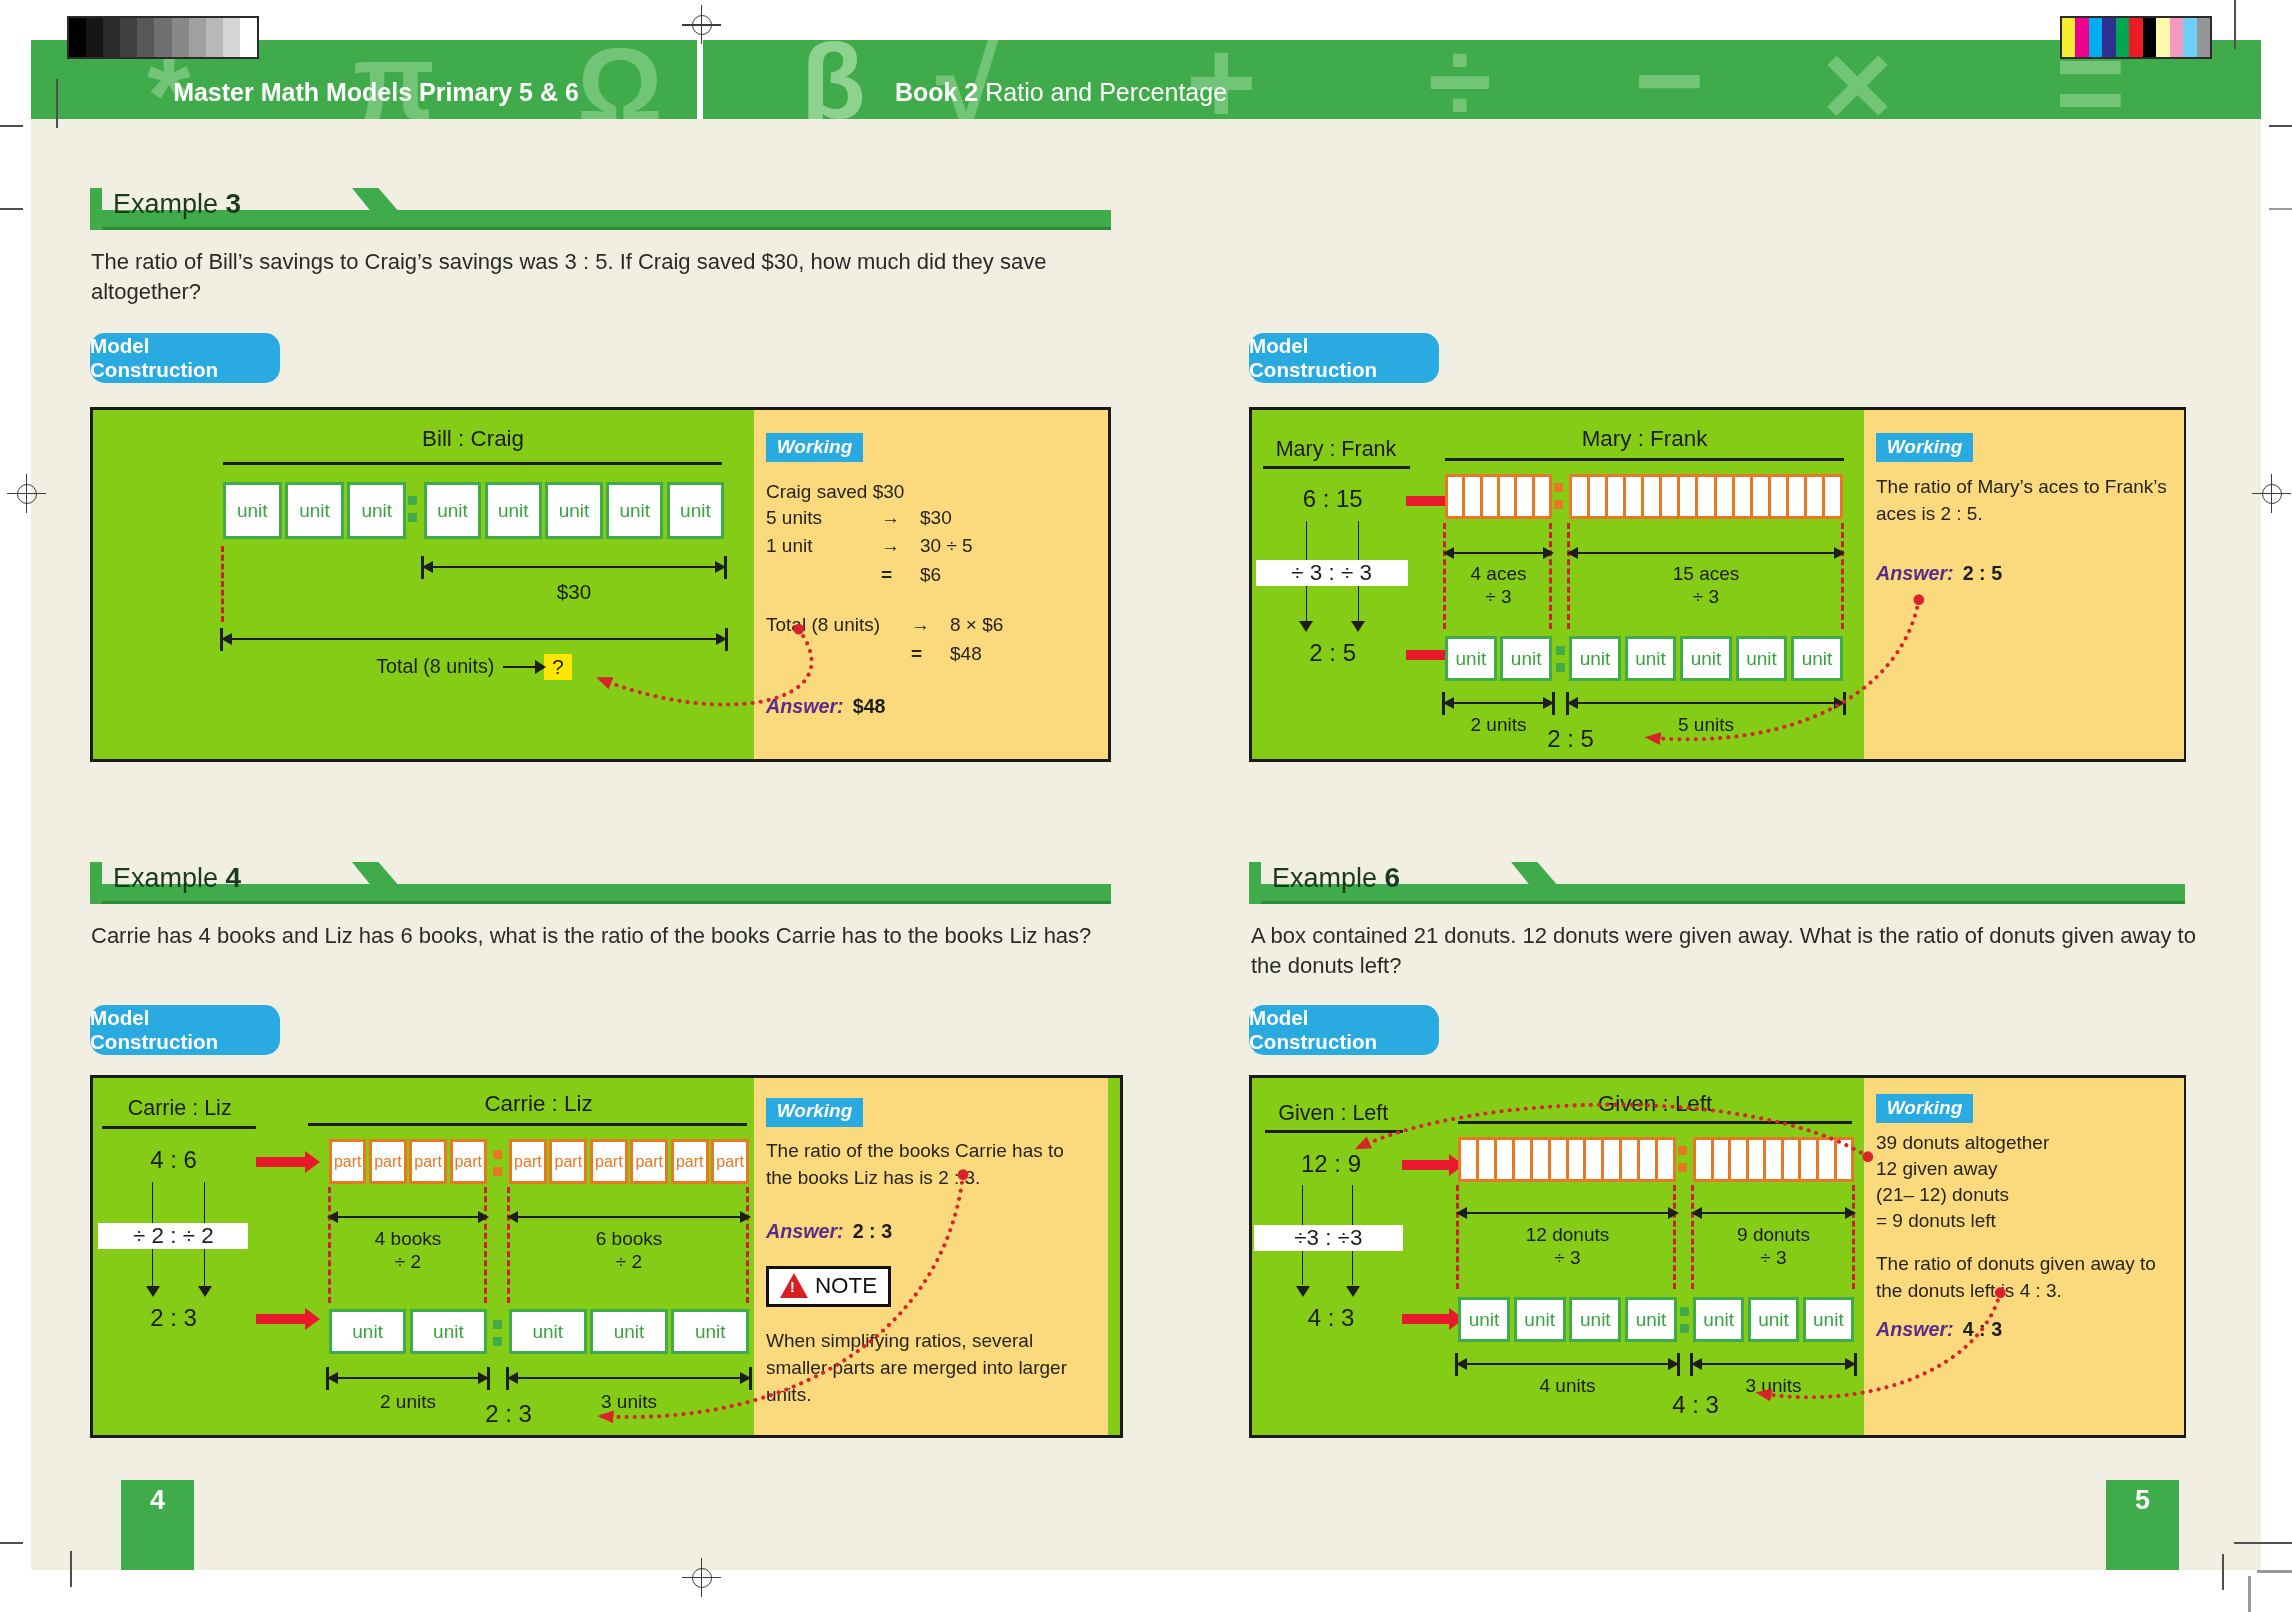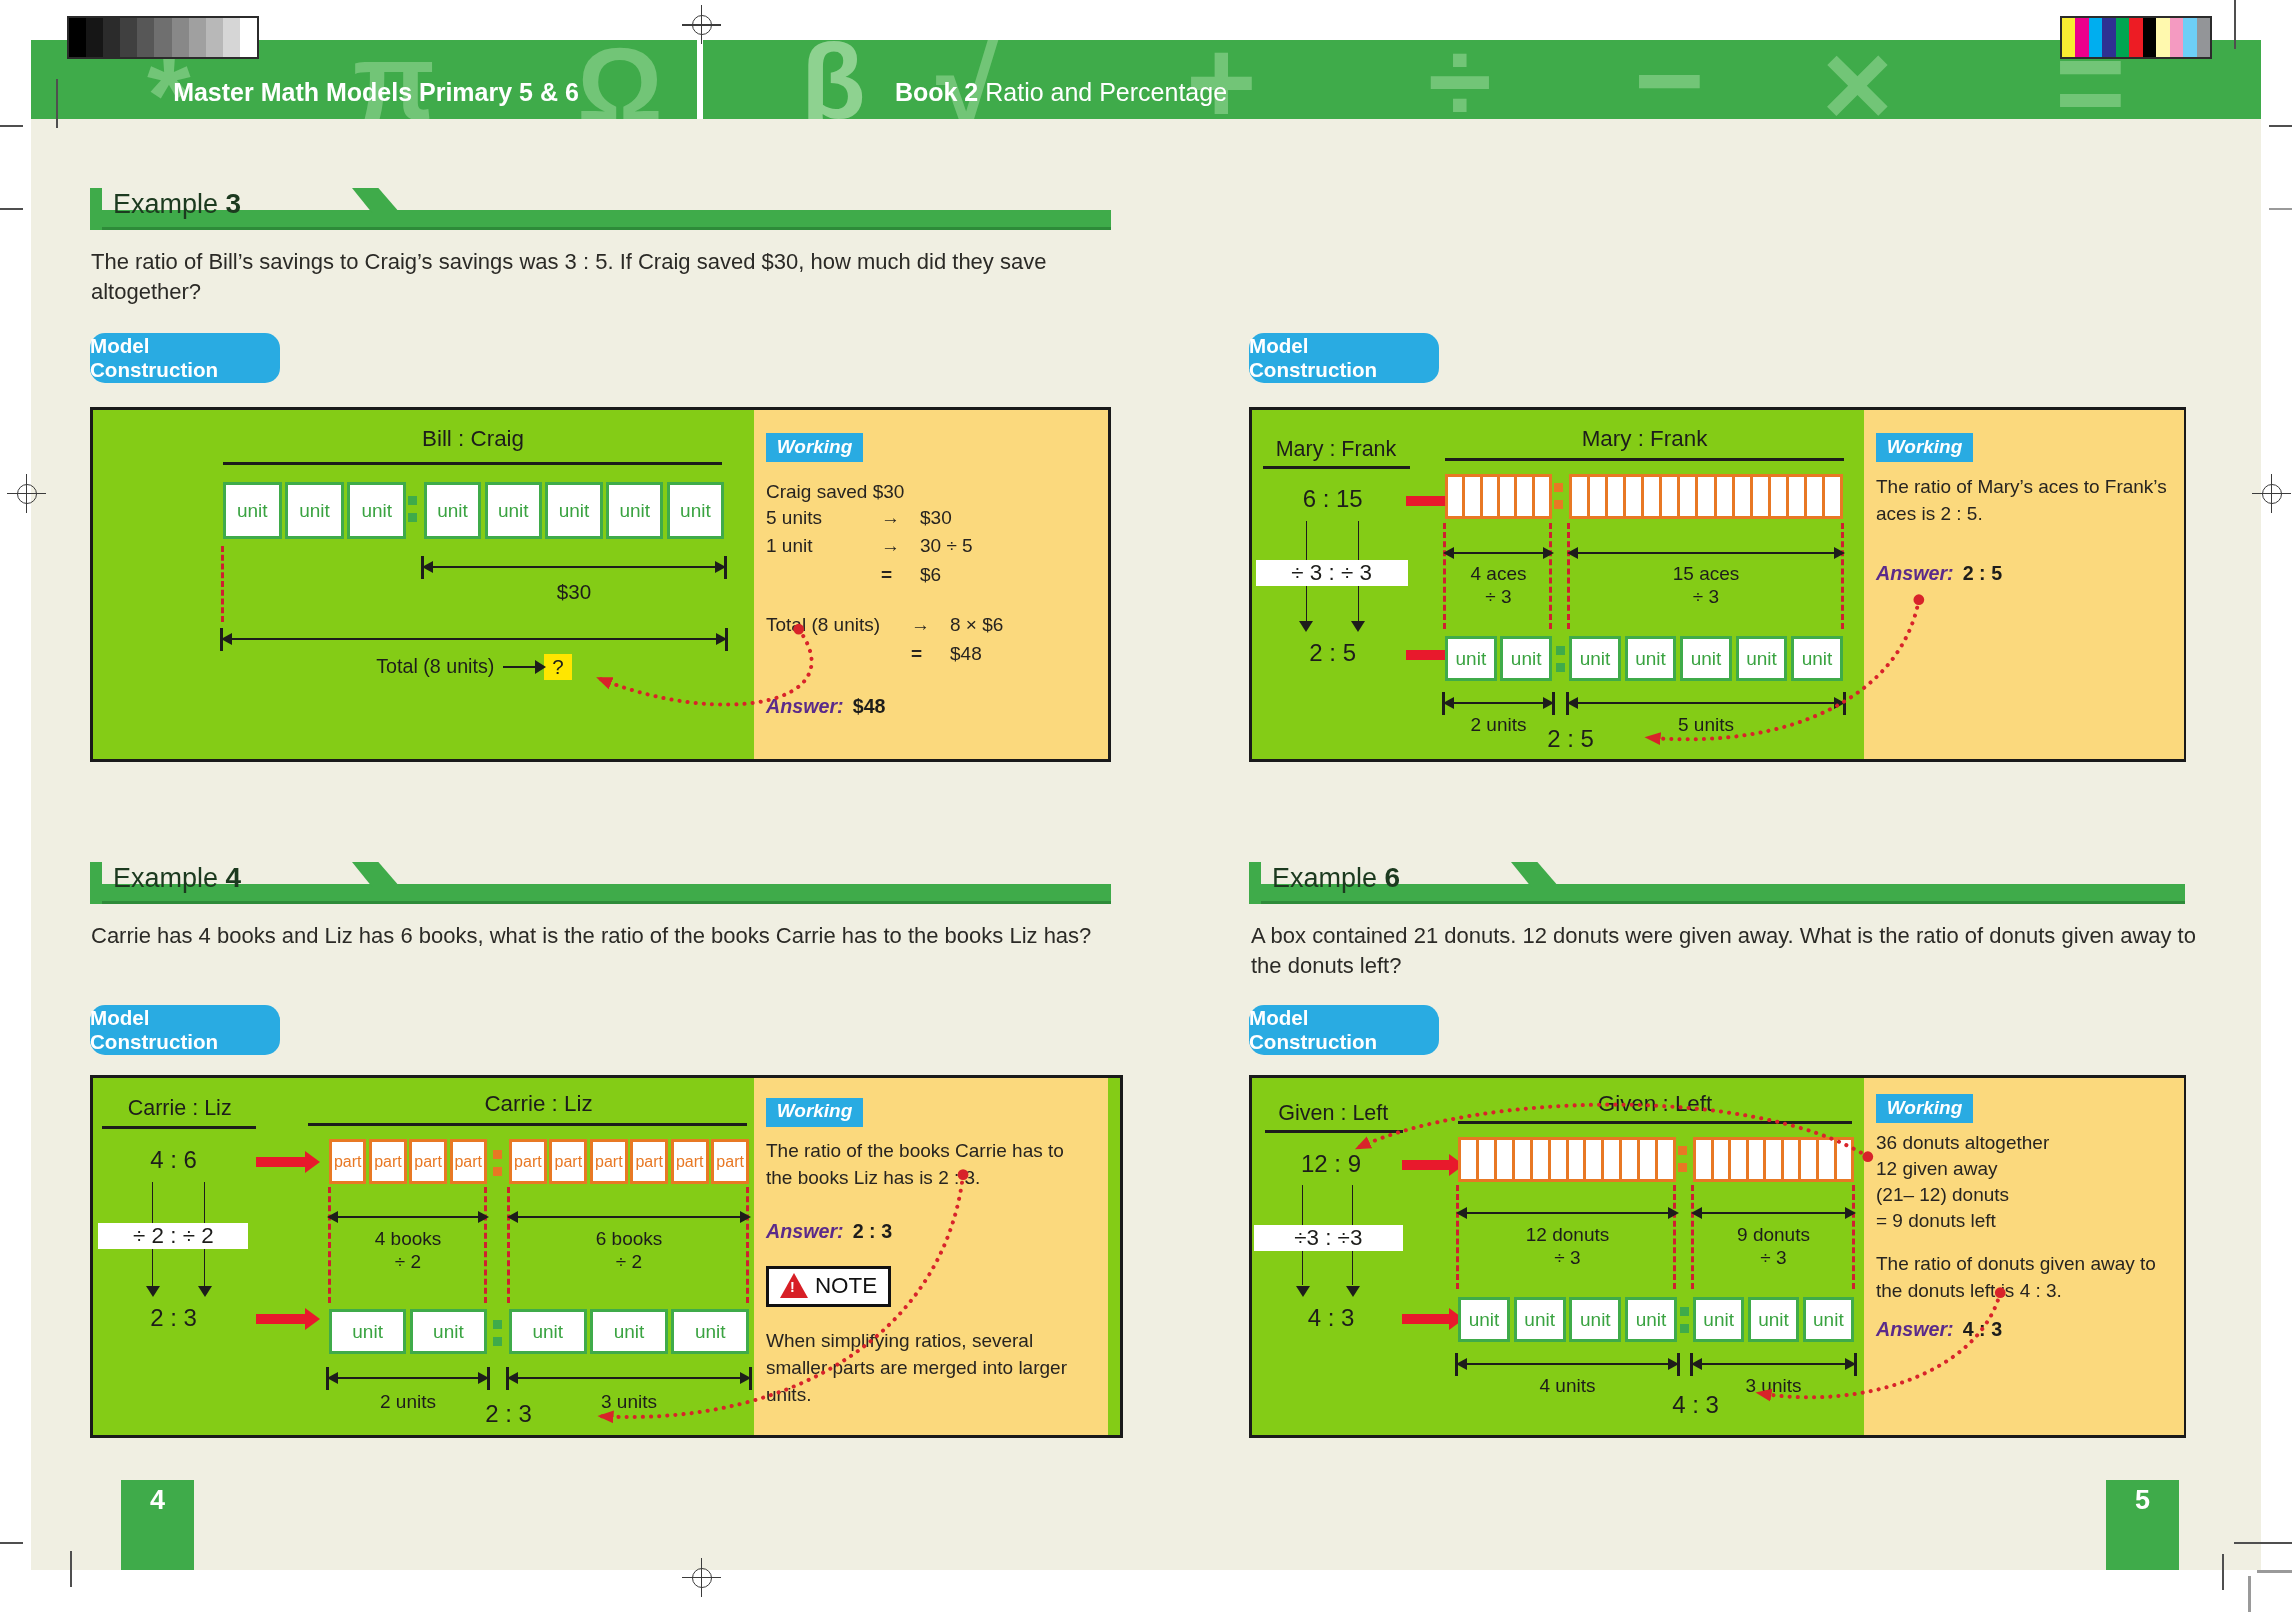--- a/index.html
+++ b/index.html
@@ -656,21 +656,21 @@
             <path d="M0,0 L10,4 L0,8 Z" fill="#d8232a"></path>
           </marker>
         </defs>
       <circle cx="688" cy="88" r="6" fill="#d8232a"></circle>
       <path d="M688,88 C 560,8 250,16 118,78" fill="none" stroke="#d8232a" stroke-width="4.5" stroke-linecap="round" stroke-dasharray="0.1 9" marker-end="url(#ah6)"></path>
       <circle cx="836" cy="240" r="6" fill="#d8232a"></circle>
       <path d="M836,240 C 812,330 680,372 566,352" fill="none" stroke="#d8232a" stroke-width="4.5" stroke-linecap="round" stroke-dasharray="0.1 9" marker-end="url(#ah6)"></path>
     </svg>
     <div class="wb" style="left:624px;top:16px;">Working</div>
     <div class="wtext" style="left:624px;top:52px;line-height:26px;">
-        <div>36 donuts altogether</div>
+        <div>39 donuts altogether</div>
         <div>12 given away</div>
         <div>(21– 12) donuts</div>
         <div>= 9 donuts left</div>
       </div>
     <div class="wtext" style="left:624px;top:172px;width:296px;">The ratio of donuts given away to the donuts left is 4 : 3.</div>
     <div class="ans" style="left:624px;top:240px;"><span class="al">Answer:</span><span class="av">4 : 3</span></div>
   </div>
 
   <div class="ptab" style="left:121px;top:1480px;"><span>4</span></div>
   <div class="ptab" style="left:2106px;top:1480px;"><span>5</span></div>

